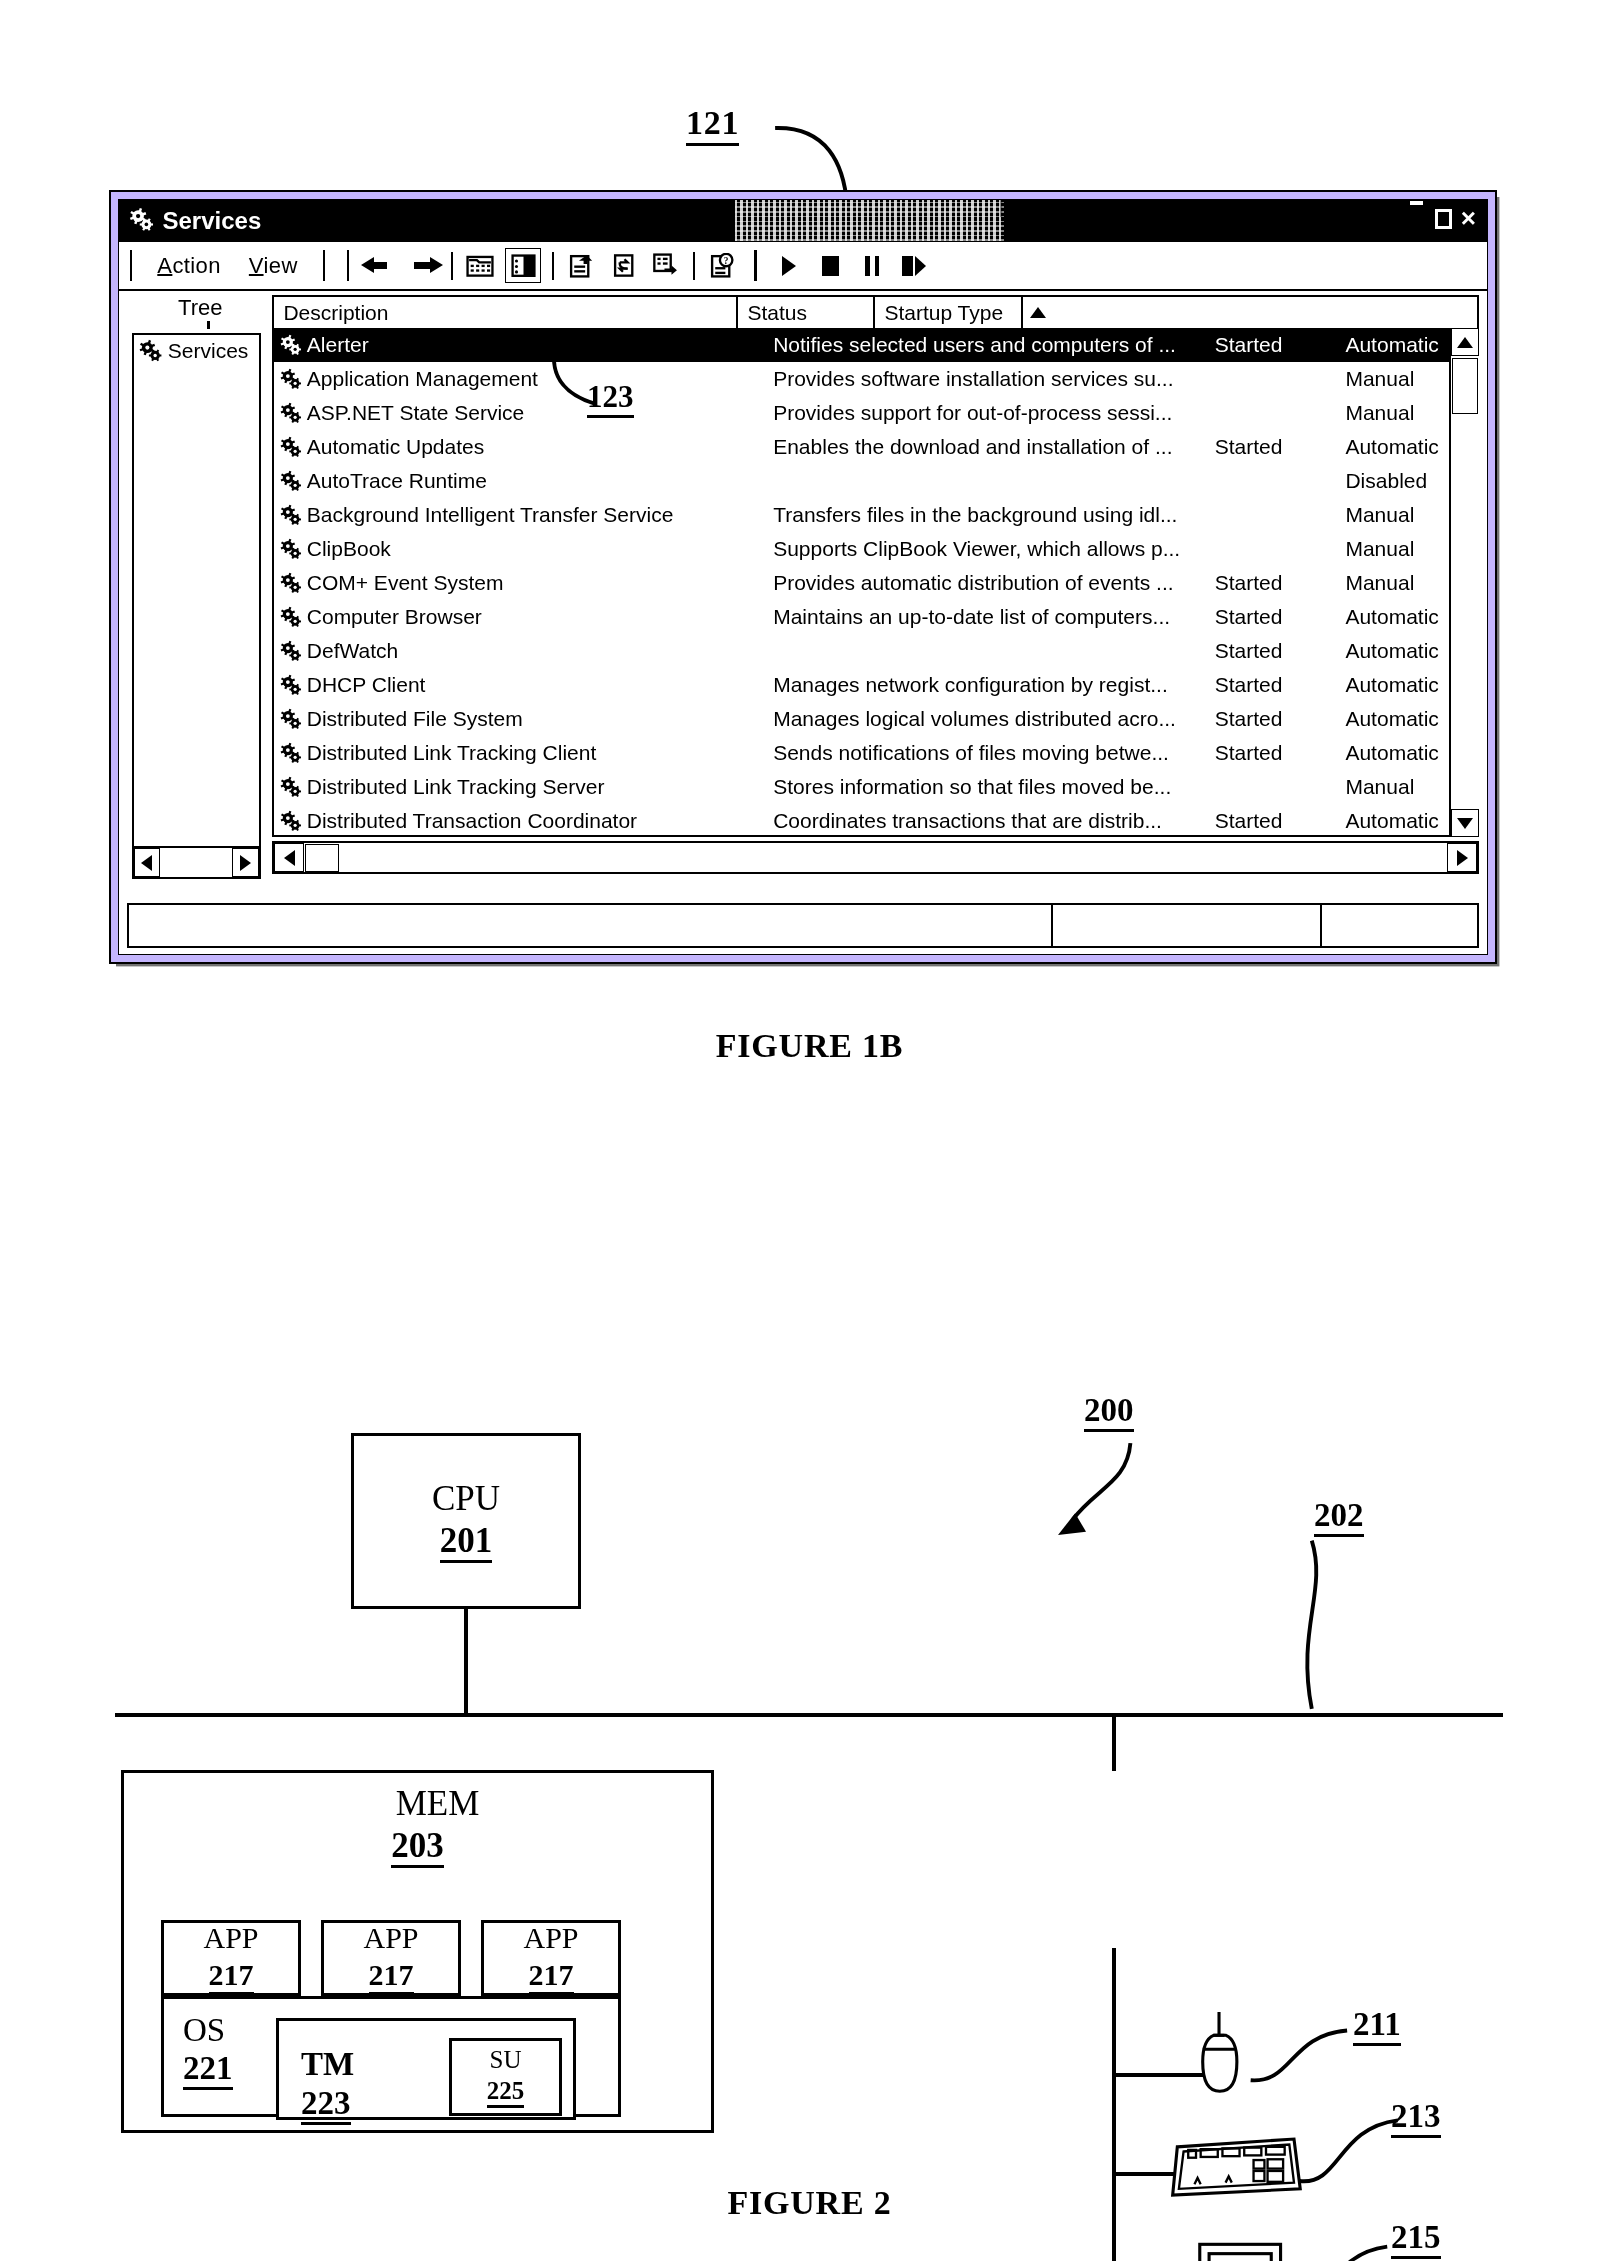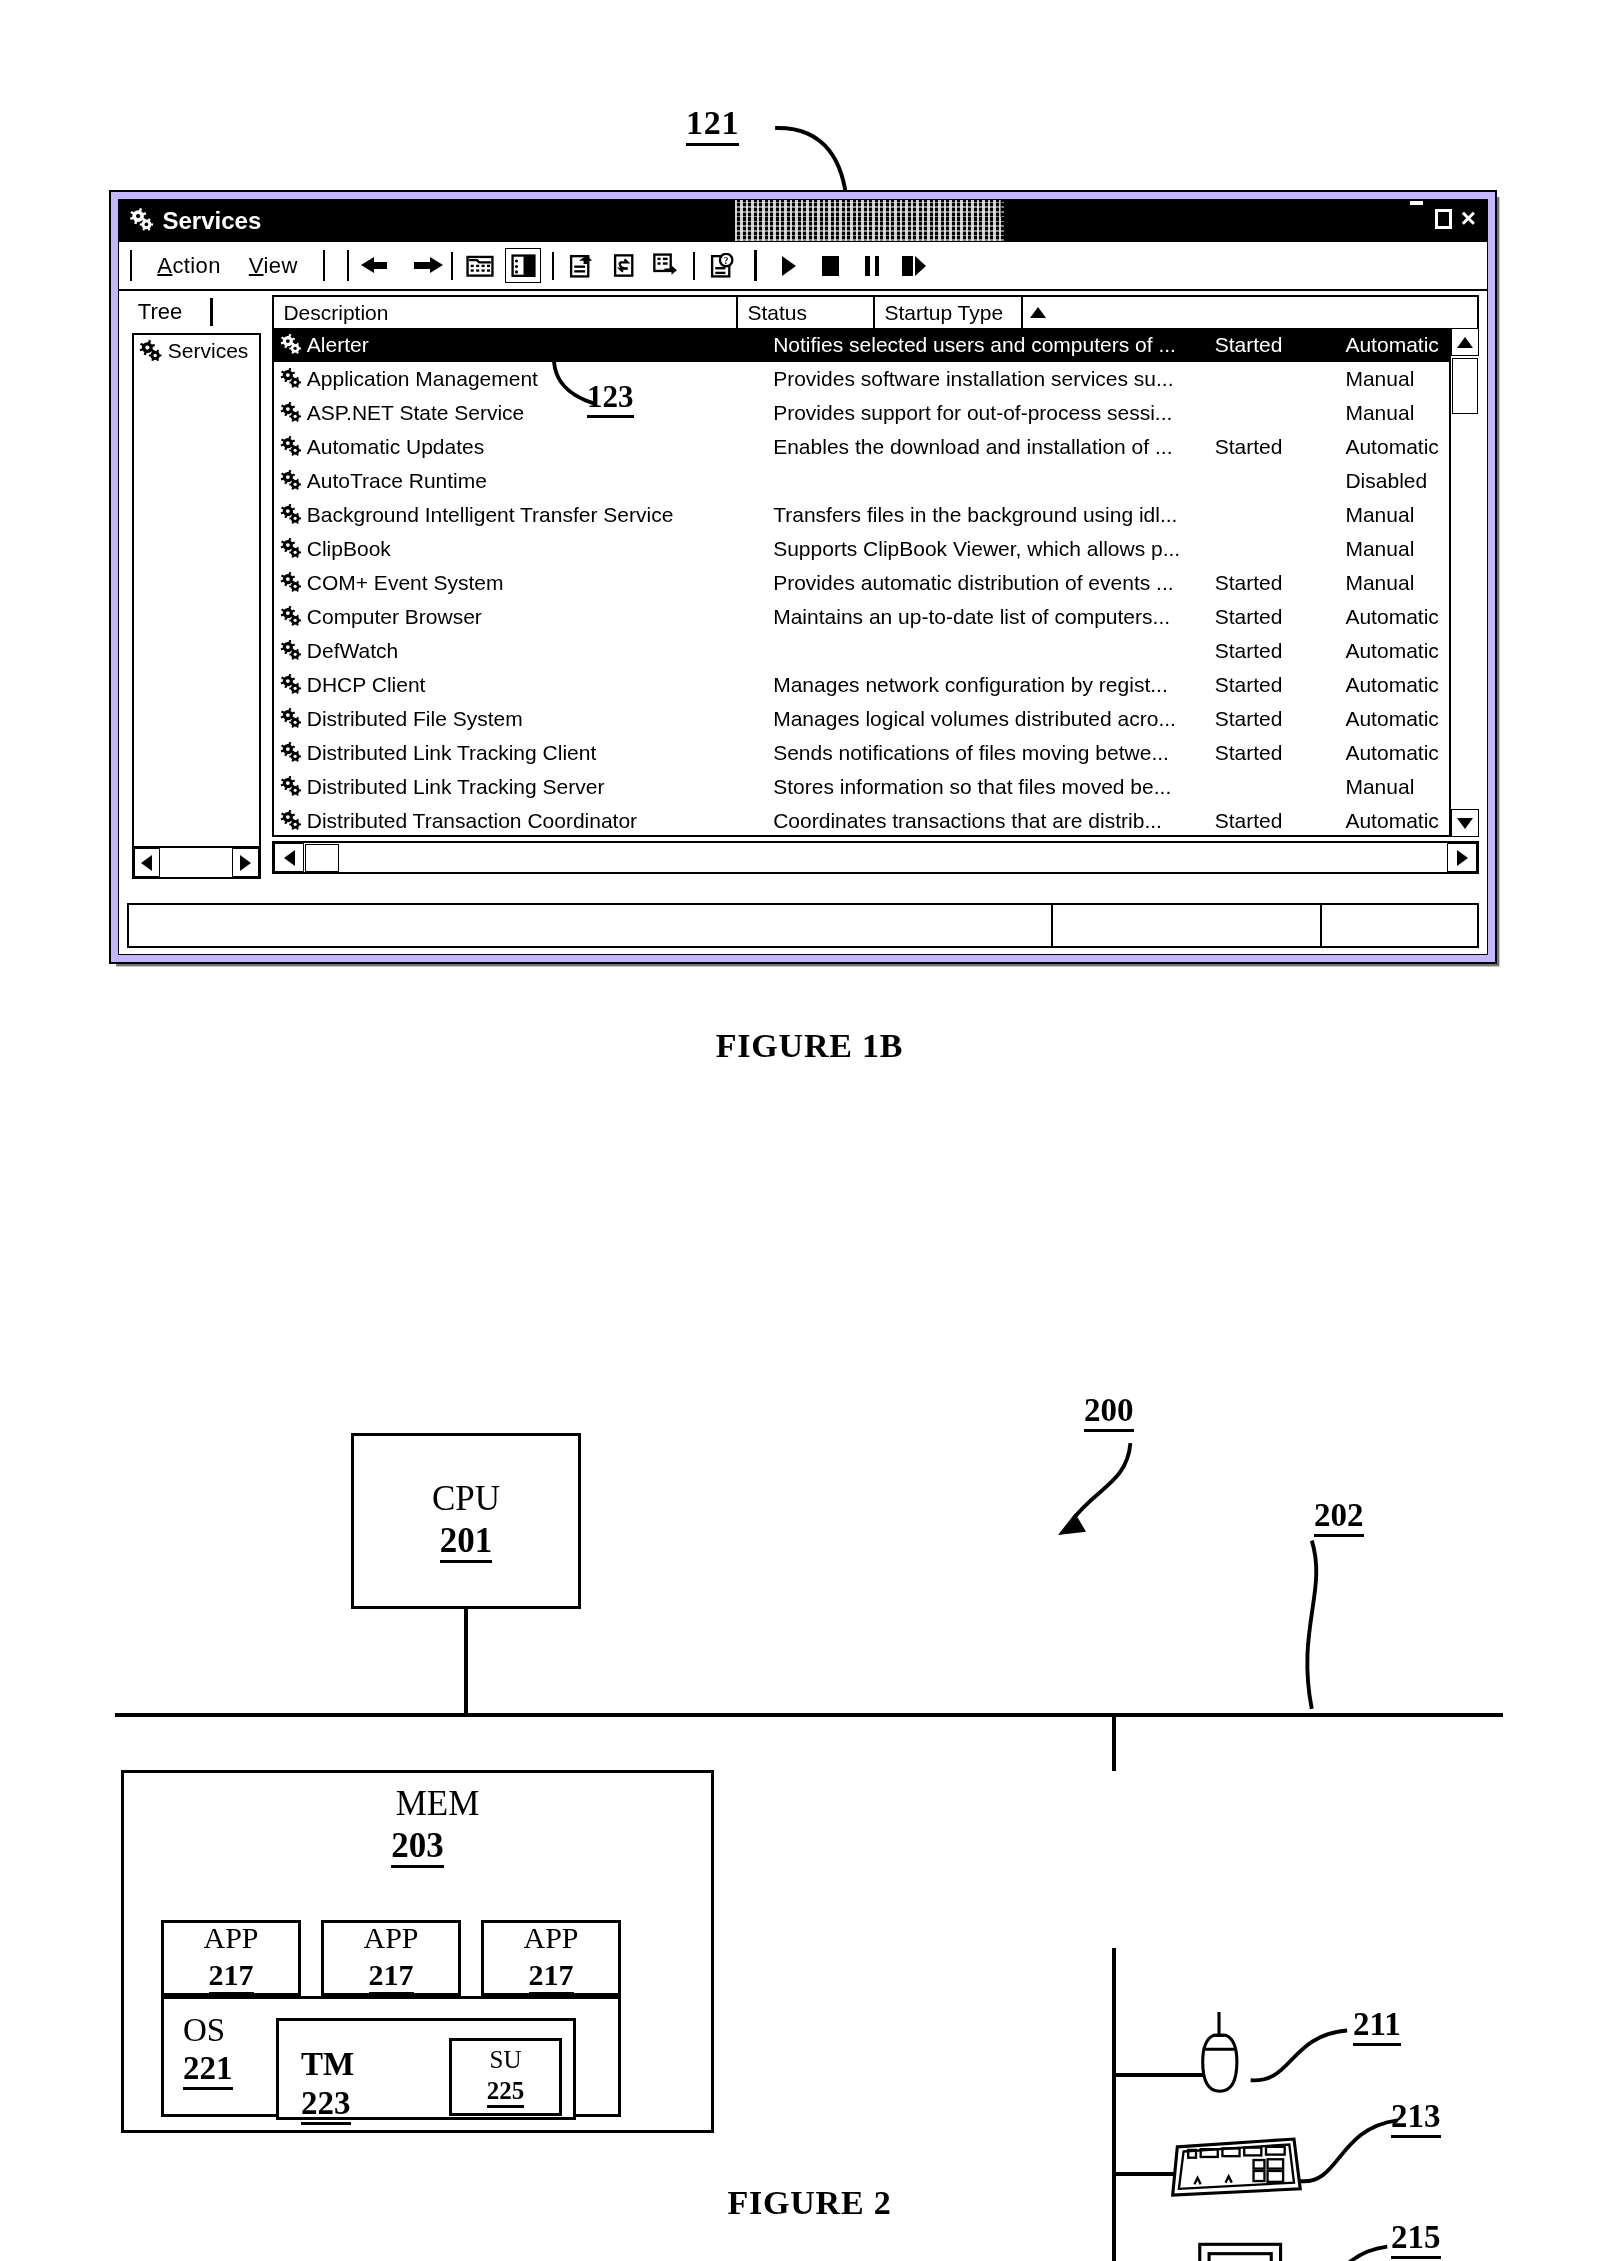--- a/index.html
+++ b/index.html
@@ -153,21 +153,21 @@
   .restart-ic::after {
     content:""; position:absolute; left:12.5px; top:0;
     border-top:10px solid transparent;border-bottom:10px solid transparent;border-left:11px solid #000;
   }
 
   
   .panes { position: absolute; left: 0; top: 90px; right: 0; bottom: 75px; }
 
   .tree-header {
     position: absolute; left: 7.8px; top: 4.7px; width: 136px; height: 34px;
-    display: flex; align-items: center;
+    display: flex; align-items: center; flex-direction: column;
   }
   .tree-header .lbl { font-size: 22px; margin-left: 11px; }
   .tree-header .divbar { width: 3.1px; height: 28px; background: #000; margin-left: 28px; }
 
   .tree-pane {
     position: absolute; left: 12.5px; top: 43px; width: 129px; bottom: 4.7px;
     border: 2.3px solid #000; box-sizing: border-box; background: #fff;
   }
   .tree-node { display: flex; align-items: center; padding: 3.9px 0 0 4.7px; }
   .tree-node .gear { width: 26.5px; height: 25px; }
@@ -192,21 +192,21 @@
   .rows {
     position: absolute; left: 0; top: 38px; right: 0; bottom: 37px;
     border-left: 2.3px solid #000; border-right: 2.3px solid #000; border-bottom: 2.3px solid #000;
     box-sizing: border-box; background: #fff; overflow: hidden;
   }
   .row {
     display: flex; align-items: center; height: 34px; position: relative;
     font-size: 21px;
   }
   .row.sel { background: #000; color: #fff; }
-  .row .c-name { width: 515px; display: flex; align-items: center; padding-left: 4.7px; box-sizing: border-box; }
+  .row .c-name { width: 515px; display: flex; align-items: flex-end; padding-left: 4.7px; box-sizing: border-box; }
   .row .c-name .gear { width: 25px; height: 23.4px; flex: none; }
   .row .c-name .txt { margin-left: 3.1px; white-space: nowrap; }
   .row .c-desc { width: 464px; padding-left: 9.4px; box-sizing: border-box; white-space: nowrap; overflow: hidden; }
   .row .c-status { width: 137px; padding-left: 9.4px; box-sizing: border-box; }
   .row .c-startup { width: 148px; padding-left: 9.4px; box-sizing: border-box; }
 
   
   .vscroll {
     position: absolute; right: 0px; top: 38px; bottom: 37px; width: 30px;
     border-left: 2.3px solid #000; box-sizing: border-box; background: #fff;

